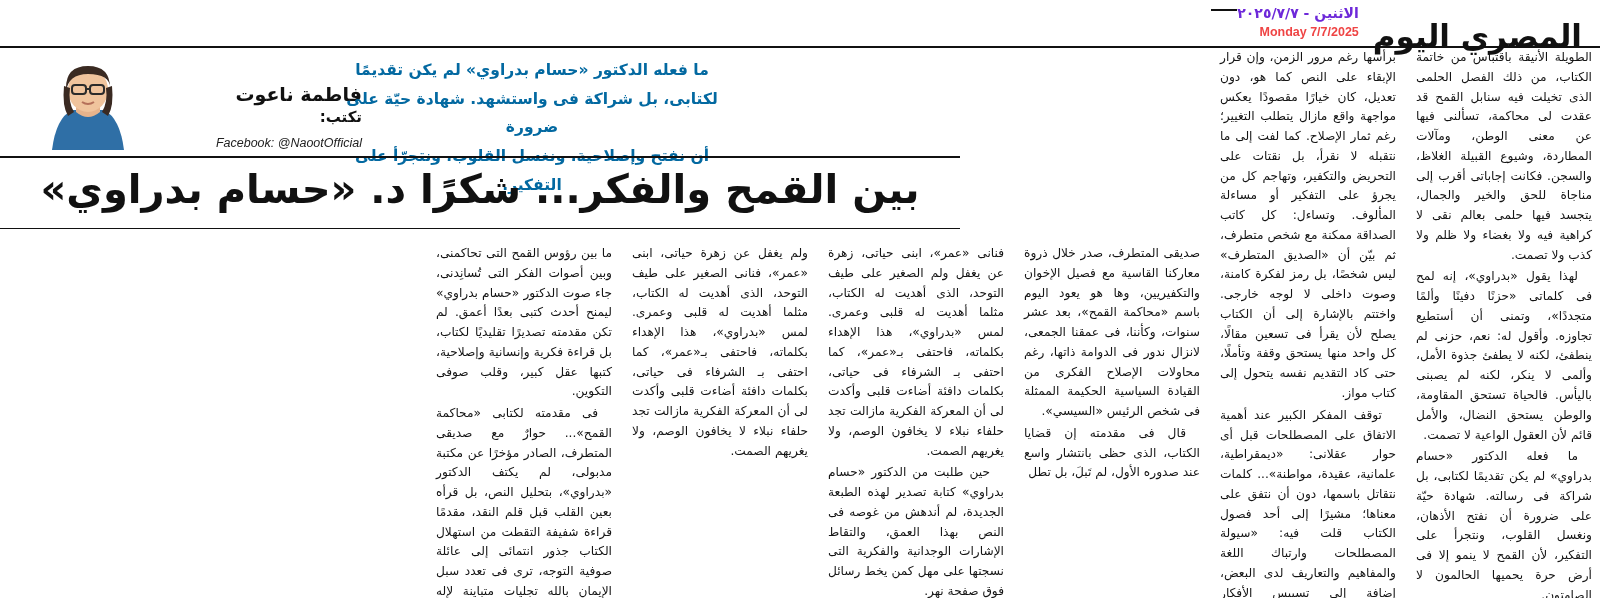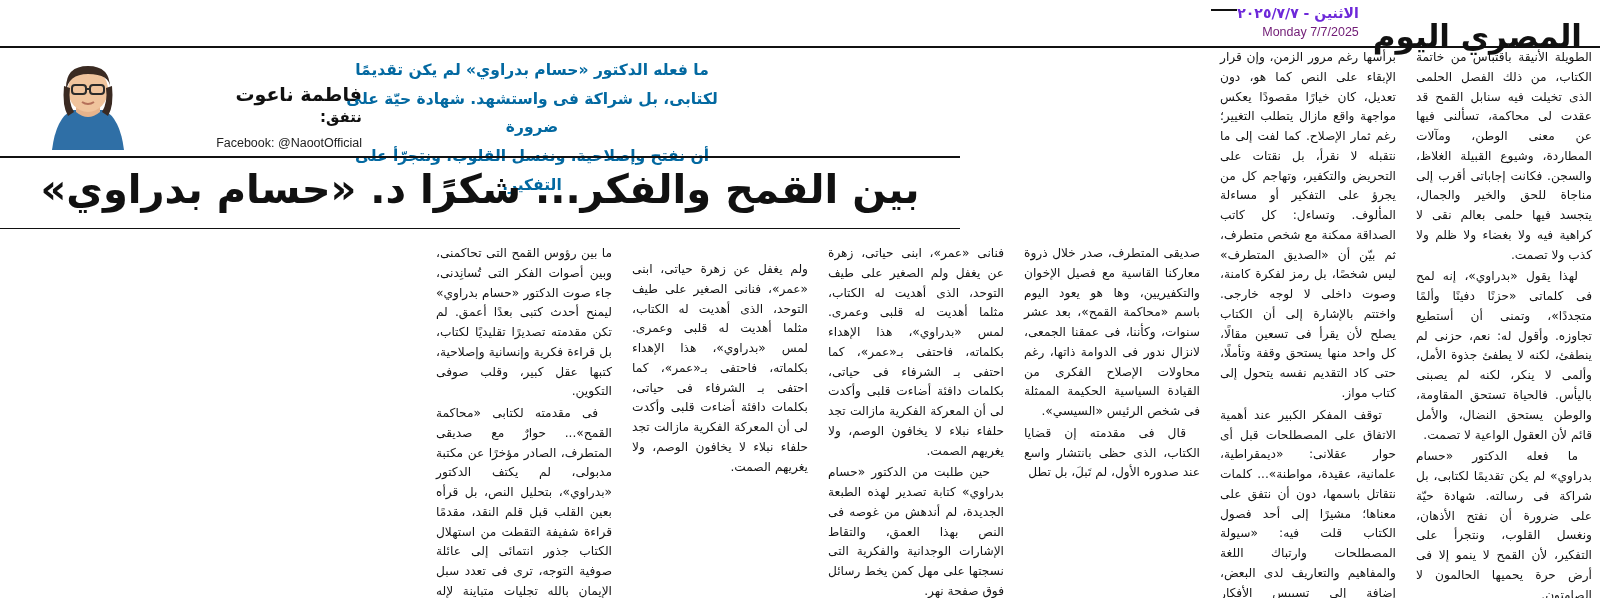--- a/index.html
+++ b/index.html
@@ -61,22 +61,22 @@
     width: 26px;
     border-top: 2px solid #111;
     vertical-align: middle;
     margin-left: 6px;
     position: relative;
     top: -4px;
   }
   .date-en {
     font-family: "Liberation Sans", sans-serif;
     font-size: 12.5px;
-    font-weight: normal;
-    color: #701a75;
+    font-weight: bold;
+    color: #ef4444;
     margin-top: 1px;
   }
   .masthead-rule {
     position: absolute;
     top: 46px;
     right: 0;
     width: 1600px;
     height: 0;
     border-top: 2px solid #111;
   }
@@ -124,20 +124,21 @@
     font-weight: bold;
     color: #111;
     margin-top: 3px;
   }
   .author-social {
     font-family: "Liberation Sans", sans-serif;
     font-size: 12.5px;
     color: #222;
     margin-top: 10px;
     white-space: nowrap;
+    font-style: italic;
   }
 
   
   .pullquote {
     position: absolute;
     top: 56px;
     left: 336px;
     width: 392px;
     text-align: center;
     font-family: "DejaVu Sans", sans-serif;
@@ -197,21 +198,21 @@
   .col p {
     margin: 0 0 2px 0;
     text-align: justify;
     text-align-last: right;
   }
   .col p.indent { text-indent: 14px; }
   .col-1 { right: 0px;    width: 176px; }
   .col-2 { right: 196px;  width: 176px; }
   .col-3 { right: 392px;  width: 176px; top: 196px; }
   .col-4 { right: 588px;  width: 176px; top: 196px; }
-  .col-5 { right: 784px;  width: 176px; top: 212px; margin-left: 12px; }
+  .col-5 { right: 784px;  width: 176px; top: 196px; margin-left: 12px; }
   .col-6 { right: 980px;  width: 176px; top: 196px; }
 </style>
 </head>
 <body>
 
 <div class="page">
 
   <div class="masthead">
     <div class="masthead-logo">المصري اليوم</div>
     <div class="masthead-dates">
@@ -234,21 +235,21 @@
         <path d="M22 28 Q20 48 26 58 L32 54 Q26 44 28 30 Z" fill="#3a2a22"></path>
         <path d="M70 28 Q72 48 66 58 L60 54 Q66 44 64 30 Z" fill="#3a2a22"></path>
         <rect x="30" y="27" width="14" height="9" rx="3" fill="none" stroke="#2b2b2b" stroke-width="2"></rect>
         <rect x="48" y="27" width="14" height="9" rx="3" fill="none" stroke="#2b2b2b" stroke-width="2"></rect>
         <line x1="44" y1="31" x2="48" y2="31" stroke="#2b2b2b" stroke-width="2"></line>
         <path d="M40 44 Q46 48 52 44" stroke="#b5705a" stroke-width="2" fill="none"></path>
       </svg>
     </div>
     <div class="author-meta">
       <div class="author-name">فاطمة ناعوت</div>
-      <div class="author-role">نتفق:</div>
+      <div class="author-role">تكتب:</div>
       <div class="author-social">Facebook: @NaootOfficial</div>
     </div>
   </div>
 
   <div class="pullquote">
     <div>ما فعله الدكتور «حسام بدراوي» لم يكن تقديمًا</div>
     <div>لكتابى، بل شراكة فى واستشهد. شهادة حيّة على ضرورة</div>
     <div>أن نفتح وإصلاحية، ونغسل القلوب، ونتجرّأ على التفكير.</div>
   </div>
 

